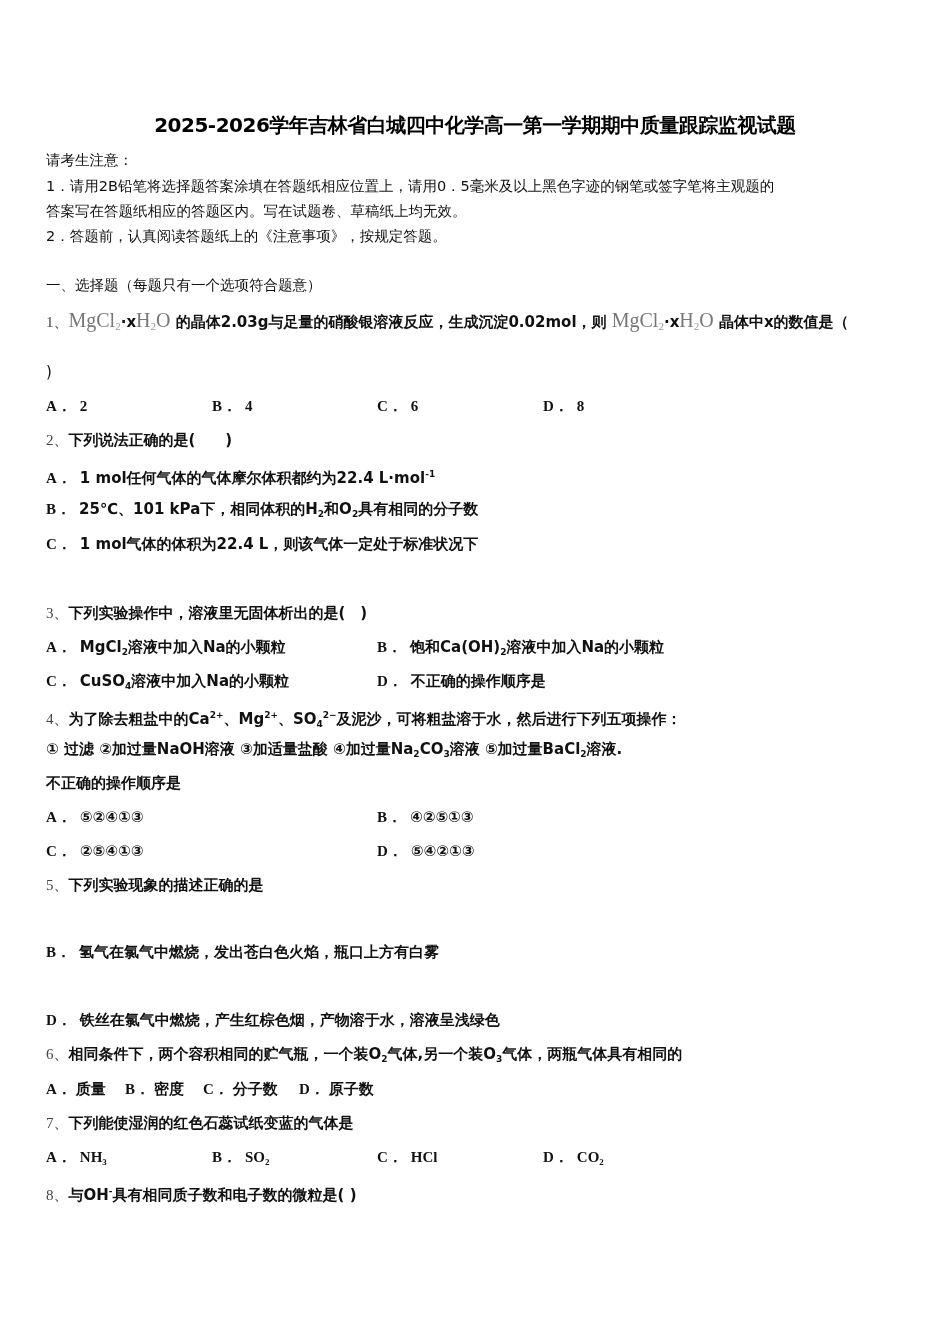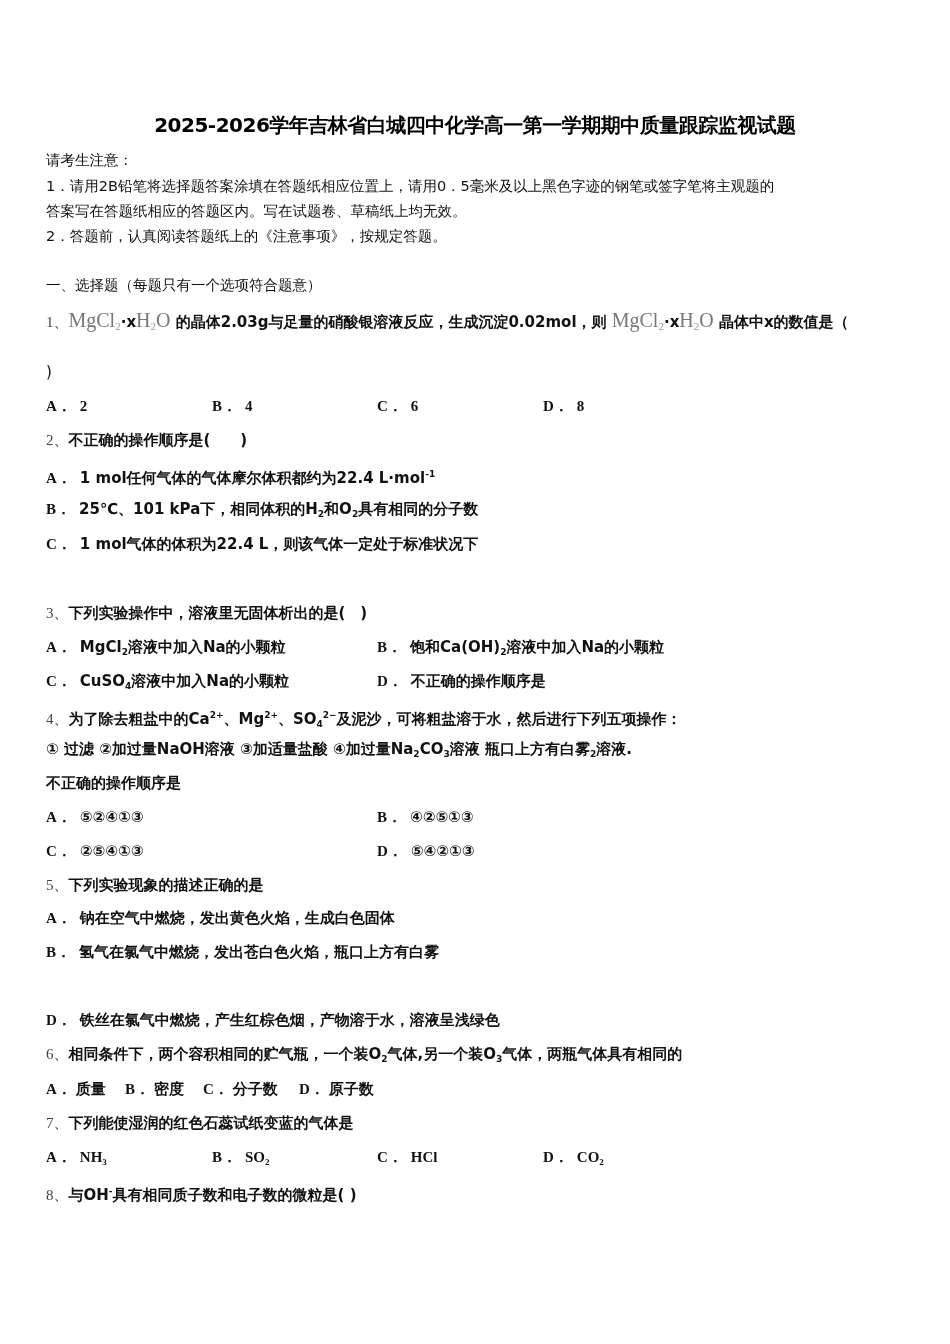--- a/index.html
+++ b/index.html
@@ -47,48 +47,47 @@
   <div class="line bold" style="top:310px">
     <span class="num">1、</span><span><span class="seg-f">MgCl</span><span class="seg-fs">2</span><span class="seg-t">·x</span><span class="seg-f">H</span><span class="seg-fs">2</span><span class="seg-f">O</span><span class="seg-t"> 的晶体2.03g与足量的硝酸银溶液反应，生成沉淀0.02mol，则 </span><span class="seg-f">MgCl</span><span class="seg-fs">2</span><span class="seg-t">·x</span><span class="seg-f">H</span><span class="seg-fs">2</span><span class="seg-f">O</span><span class="seg-t"> 晶体中x的数值是（</span></span>
   </div>
   <div class="line" style="top:362px">)</div>
   <div class="opt" style="left:46px;top:396px"><span class="key">A．</span><span class="serif"><span class="seg-t">2</span></span></div>
   <div class="opt" style="left:212px;top:396px"><span class="key">B．</span><span class="serif"><span class="seg-t">4</span></span></div>
   <div class="opt" style="left:377px;top:396px"><span class="key">C．</span><span class="serif"><span class="seg-t">6</span></span></div>
   <div class="opt" style="left:543px;top:396px"><span class="key">D．</span><span class="serif"><span class="seg-t">8</span></span></div>
 
   <div class="line bold" style="top:430px">
-    <span class="num">2、</span><span><span class="seg-t">不正确的操作顺序是(　　)</span></span>
+    <span class="num">2、</span><span><span class="seg-t">下列说法正确的是(　　)</span></span>
   </div>
   <div class="opt" style="left:46px;top:464px"><span class="key">A．</span><span><span class="seg-t">1 mol任何气体的气体摩尔体积都约为22.4 L·mol</span><span class="seg-p">-1</span></span></div>
   <div class="opt" style="left:46px;top:499px"><span class="key">B．</span><span><span class="seg-t">25℃、101 kPa下，相同体积的H</span><span class="seg-s">2</span><span class="seg-t">和O</span><span class="seg-s">2</span><span class="seg-t">具有相同的分子数</span></span></div>
   <div class="opt" style="left:46px;top:534px"><span class="key">C．</span><span><span class="seg-t">1 mol气体的体积为22.4 L，则该气体一定处于标准状况下</span></span></div>
 
   <div class="line bold" style="top:603px">
     <span class="num">3、</span><span><span class="seg-t">下列实验操作中，溶液里无固体析出的是(　)</span></span>
   </div>
   <div class="opt" style="left:46px;top:637px"><span class="key">A．</span><span><span class="seg-t">MgCl</span><span class="seg-s">2</span><span class="seg-t">溶液中加入Na的小颗粒</span></span></div>
   <div class="opt" style="left:377px;top:637px"><span class="key">B．</span><span><span class="seg-t">饱和Ca(OH)</span><span class="seg-s">2</span><span class="seg-t">溶液中加入Na的小颗粒</span></span></div>
   <div class="opt" style="left:46px;top:671px"><span class="key">C．</span><span><span class="seg-t">CuSO</span><span class="seg-s">4</span><span class="seg-t">溶液中加入Na的小颗粒</span></span></div>
   <div class="opt" style="left:377px;top:671px"><span class="key">D．</span><span><span class="seg-t">不正确的操作顺序是</span></span></div>
 
   <div class="line bold" style="top:705px">
     <span class="num">4、</span><span><span class="seg-t">为了除去粗盐中的Ca</span><span class="seg-p">2+</span><span class="seg-t">、Mg</span><span class="seg-p">2+</span><span class="seg-t">、SO</span><span class="seg-s">4</span><span class="seg-p">2−</span><span class="seg-t">及泥沙，可将粗盐溶于水，然后进行下列五项操作：</span></span>
   </div>
-  <div class="line bold" style="top:739px"><span class="seg-t">① 过滤 ②加过量NaOH溶液 ③加适量盐酸 ④加过量Na</span><span class="seg-s">2</span><span class="seg-t">CO</span><span class="seg-s">3</span><span class="seg-t">溶液 瓶口上方有白雾</span><span class="seg-s">2</span><span class="seg-t">溶液.</span></div>
+  <div class="line bold" style="top:739px"><span class="seg-t">① 过滤 ②加过量NaOH溶液 ③加适量盐酸 ④加过量Na</span><span class="seg-s">2</span><span class="seg-t">CO</span><span class="seg-s">3</span><span class="seg-t">溶液 ⑤加过量BaCl</span><span class="seg-s">2</span><span class="seg-t">溶液.</span></div>
   <div class="line bold" style="top:773px">不正确的操作顺序是</div>
   <div class="opt" style="left:46px;top:807px"><span class="key">A．</span><span><span class="seg-t">⑤②④①③</span></span></div>
   <div class="opt" style="left:377px;top:807px"><span class="key">B．</span><span><span class="seg-t">④②⑤①③</span></span></div>
   <div class="opt" style="left:46px;top:841px"><span class="key">C．</span><span><span class="seg-t">②⑤④①③</span></span></div>
   <div class="opt" style="left:377px;top:841px"><span class="key">D．</span><span><span class="seg-t">⑤④②①③</span></span></div>
 
   <div class="line bold" style="top:875px">
     <span class="num">5、</span><span><span class="seg-t">下列实验现象的描述正确的是</span></span>
   </div>
-  <div class="opt" style="left:46px;top:908px"><span class="key">A．</span><span><span class="seg-t">钠在空气中燃烧，发出黄色火焰，生成白色固体</span></span></div>
   <div class="opt" style="left:46px;top:942px"><span class="key">B．</span><span><span class="seg-t">氢气在氯气中燃烧，发出苍白色火焰，瓶口上方有白雾</span></span></div>
   <div class="opt" style="left:46px;top:1010px"><span class="key">D．</span><span><span class="seg-t">铁丝在氯气中燃烧，产生红棕色烟，产物溶于水，溶液呈浅绿色</span></span></div>
 
   <div class="line bold" style="top:1044px">
     <span class="num">6、</span><span><span class="seg-t">相同条件下，两个容积相同的贮气瓶，一个装O</span><span class="seg-s">2</span><span class="seg-t">气体,另一个装O</span><span class="seg-s">3</span><span class="seg-t">气体，两瓶气体具有相同的</span></span>
   </div>
   <div class="opt" style="left:46px;top:1079px"><span class="key" style="margin-right:4px">A．</span><span><span class="seg-t">质量</span></span></div>
   <div class="opt" style="left:125px;top:1079px"><span class="key" style="margin-right:4px">B．</span><span><span class="seg-t">密度</span></span></div>
   <div class="opt" style="left:203px;top:1079px"><span class="key" style="margin-right:4px">C．</span><span><span class="seg-t">分子数</span></span></div>
   <div class="opt" style="left:299px;top:1079px"><span class="key" style="margin-right:4px">D．</span><span><span class="seg-t">原子数</span></span></div>

